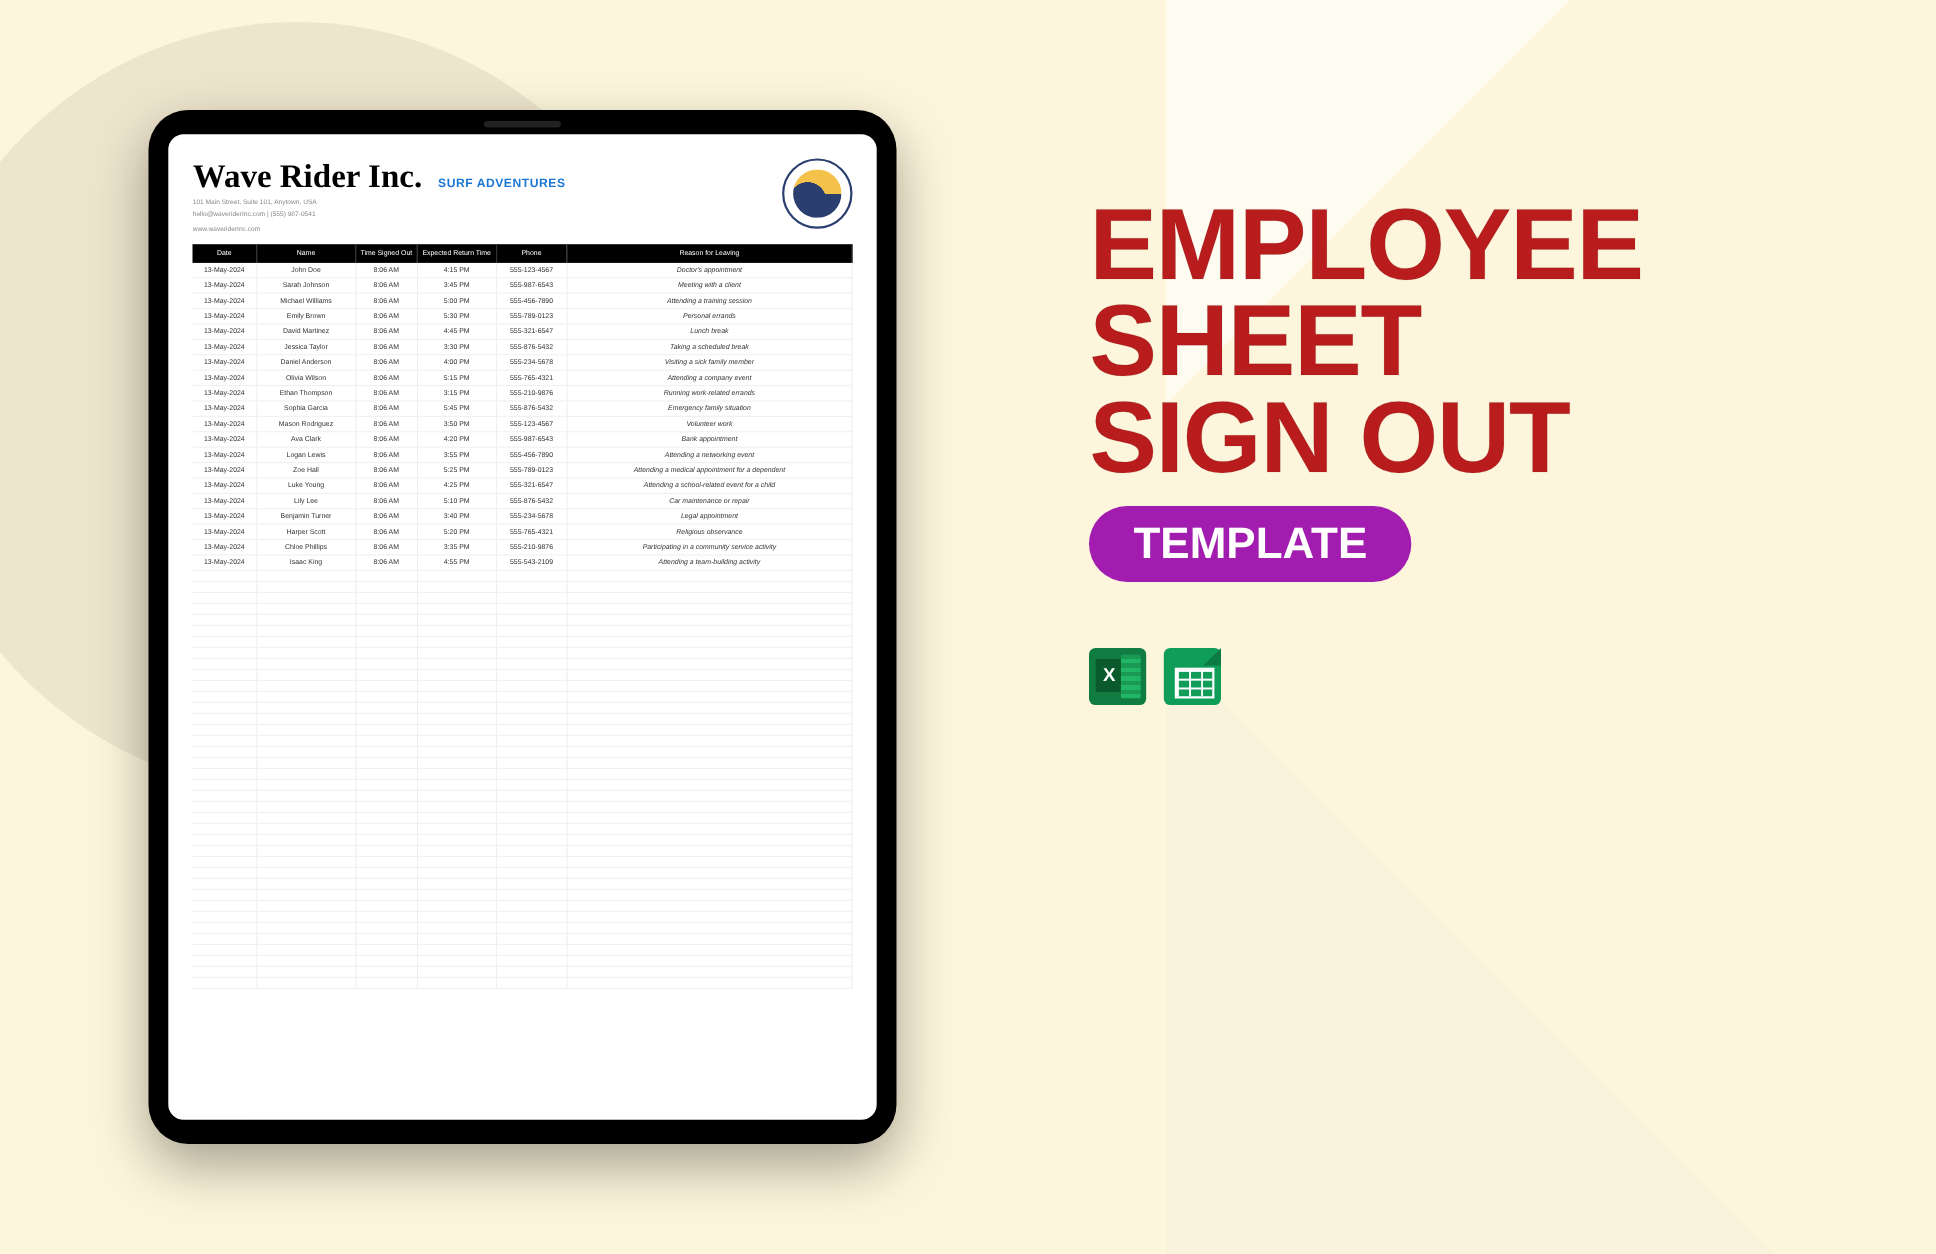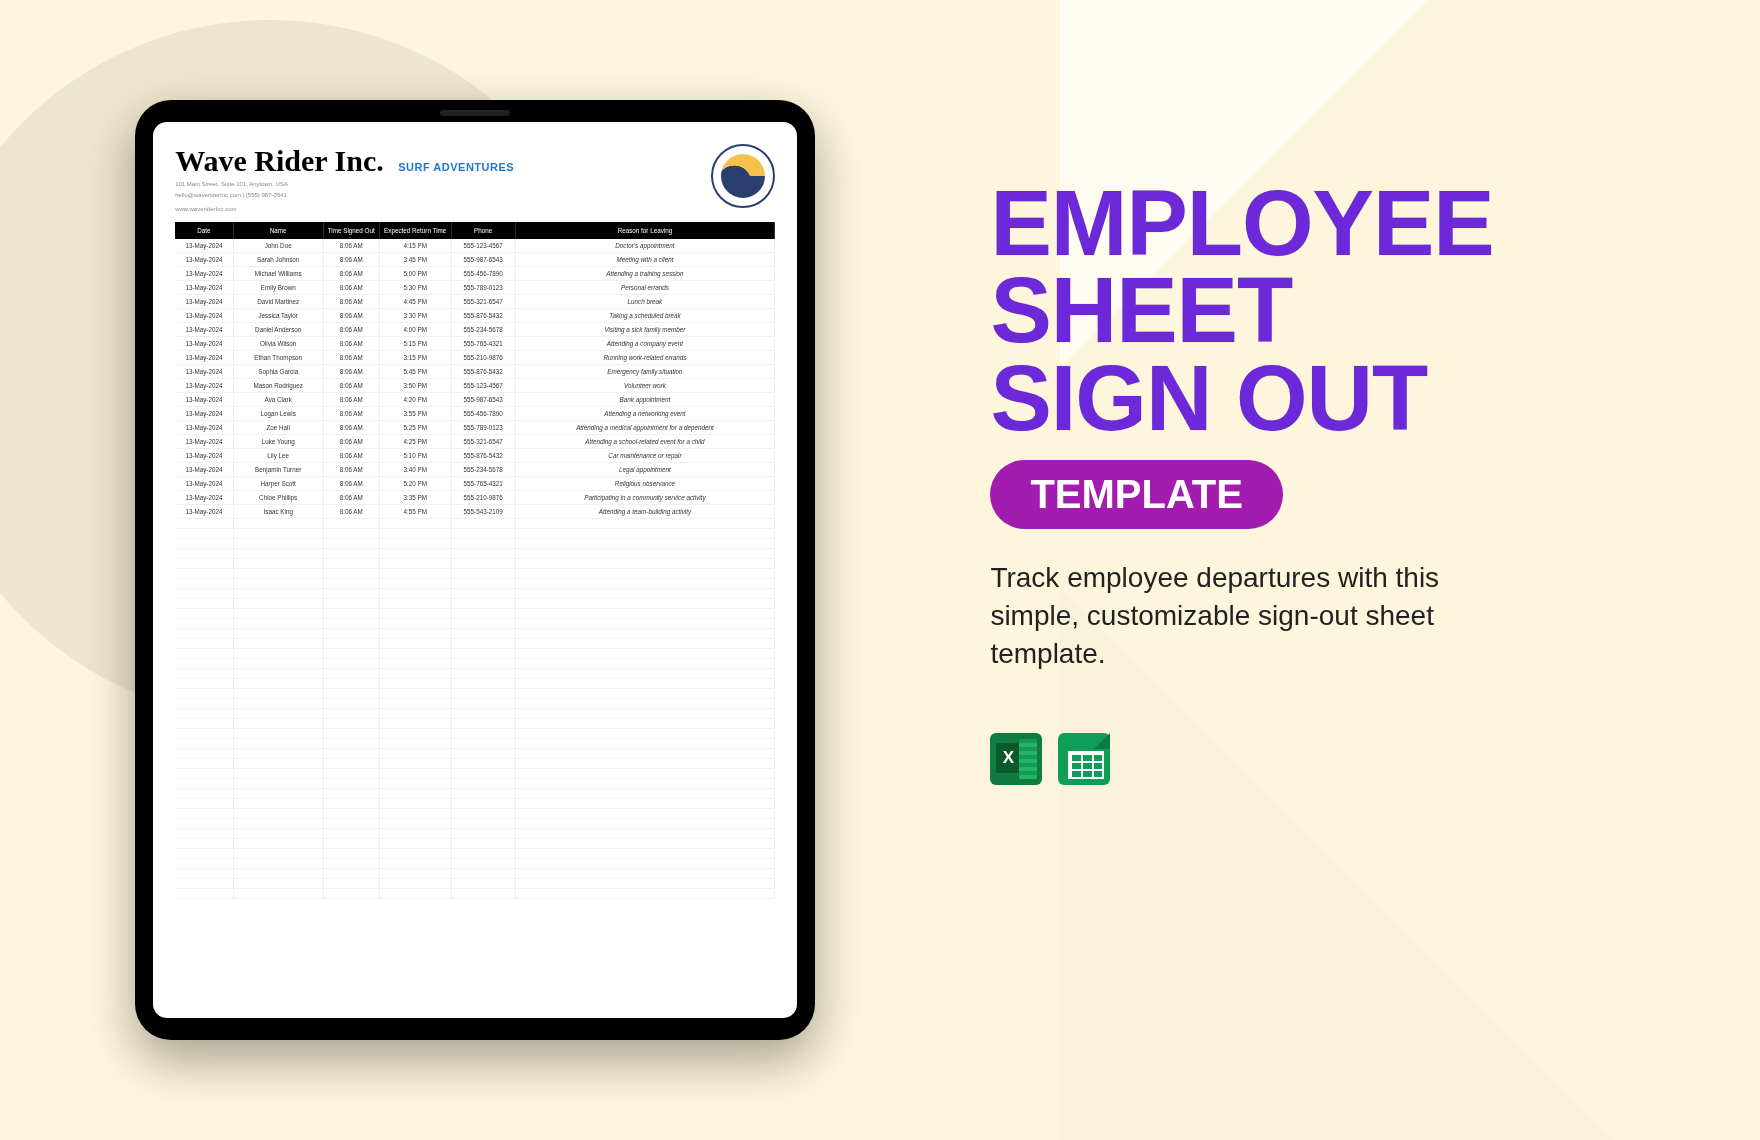--- a/index.html
+++ b/index.html
@@ -95,21 +95,21 @@
   .sheet-table tr.empty td { height: 10px; }
   .sheet-table td:first-child, .sheet-table th:first-child { width: 58px; }
   .sheet-table td:nth-child(2), .sheet-table th:nth-child(2) { width: 90px; }
   .sheet-table td:nth-child(3), .sheet-table th:nth-child(3) { width: 56px; }
   .sheet-table td:nth-child(4), .sheet-table th:nth-child(4) { width: 72px; }
   .sheet-table td:nth-child(5), .sheet-table th:nth-child(5) { width: 64px; }
 
   .title {
     font-family: "Arial Black", Impact, sans-serif;
     font-size: 92px; line-height: 0.95;
-    font-weight: 900; color: #6d28d9;
+    font-weight: 900; color: #b91c1c;
     text-transform: uppercase;
     letter-spacing: -1px;
     -webkit-text-stroke: 1px rgba(0,0,0,0.08);
   }
   .badge {
     display: inline-block;
     background: #a21caf; color: #fff;
     font-family: "Arial Black", sans-serif;
     font-size: 40px; font-weight: 900;
     padding: 12px 40px; border-radius: 40px;
@@ -655,19 +655,18 @@
       </div>
     </div>
   </div>
   <div class="right">
     <div class="title">
       <div>EMPLOYEE</div>
       <div>SHEET</div>
       <div>SIGN OUT</div>
     </div>
     <div class="badge">TEMPLATE</div>
-    <div class="desc">Track employee departures with this simple, customizable sign-out sheet template.</div>
     <div class="icons">
       <div class="app-icon excel-icon"></div>
       <div class="app-icon sheets-icon"></div>
     </div>
   </div>
 </div>
 
 </body></html>

